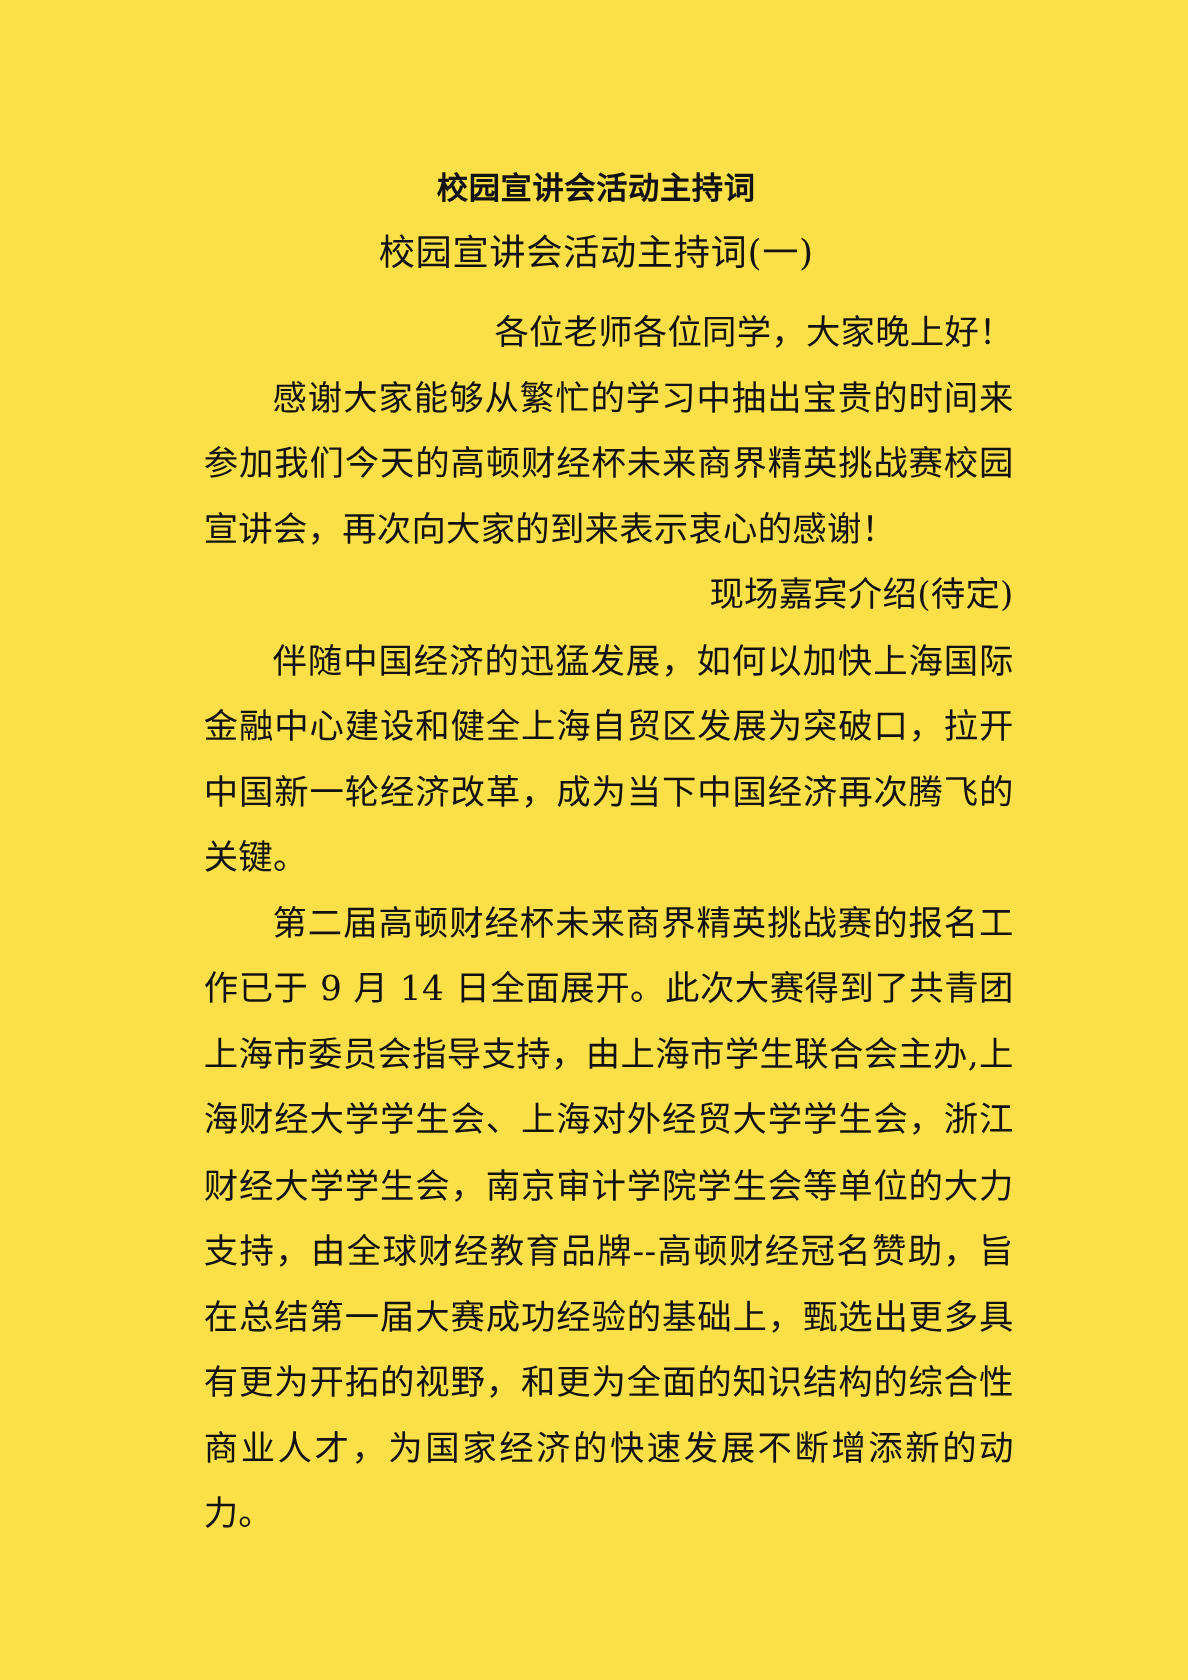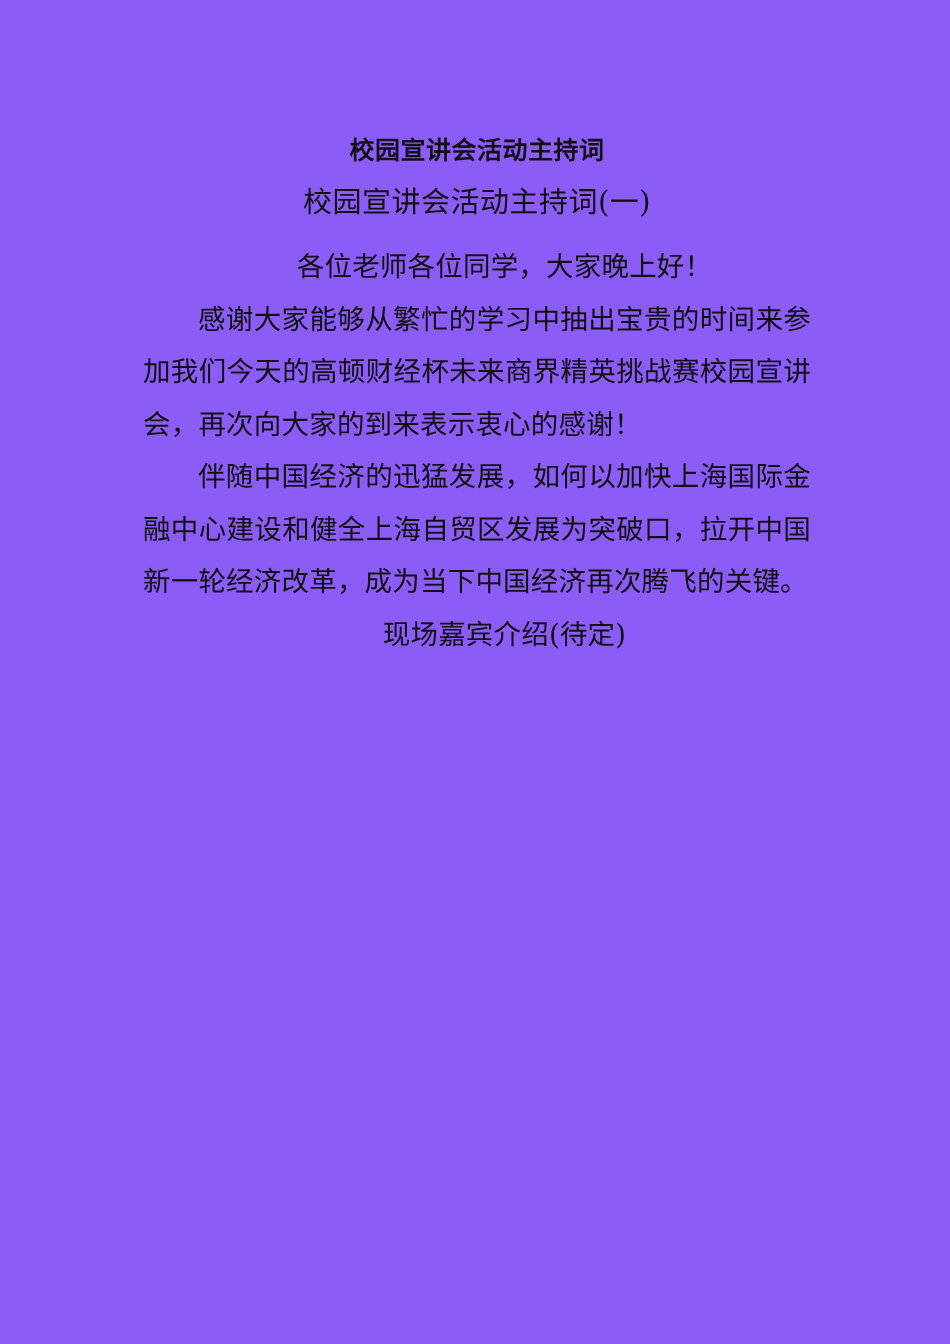--- a/index.html
+++ b/index.html
@@ -13,21 +13,21 @@
     height: 1344px;
     overflow: hidden;
     font-family: "DejaVu Serif", "Liberation Serif", serif;
     color: #111111;
     -webkit-font-smoothing: antialiased;
   }
   .page {
     position: relative;
     width: 950px;
     height: 1344px;
-    background: #8b5cf6;
+    background: #fde047;
     box-sizing: border-box;
   }
   .content {
     position: absolute;
     left: 143px;
     top: 128px;
     width: 668px;
   }
 
   
@@ -57,39 +57,41 @@
     text-align: justify;
     text-justify: inter-ideograph;
     text-indent: 2em;
     margin: 0;
     letter-spacing: 0.2px;
     word-break: break-all;
     font-weight: normal;
   }
   .para + .para {
     margin-top: 0;
+    margin-left: 20px;
   }
   .para.no-justify {
-    text-align: center;
+    text-align: right;
   }
 </style>
 </head>
 <body>
 
 <div class="page">
   <div class="content">
 
     <h1 class="doc-title-1">校园宣讲会活动主持词</h1>
 
     <h2 class="doc-title-2">校园宣讲会活动主持词(一)</h2>
 
     <p class="para no-justify">各位老师各位同学，大家晚上好！</p>
 
     <p class="para">感谢大家能够从繁忙的学习中抽出宝贵的时间来参加我们今天的高顿财经杯未来商界精英挑战赛校园宣讲会，再次向大家的到来表示衷心的感谢！</p>
 
+    <p class="para no-justify">现场嘉宾介绍(待定)</p>
+
     <p class="para">伴随中国经济的迅猛发展，如何以加快上海国际金融中心建设和健全上海自贸区发展为突破口，拉开中国新一轮经济改革，成为当下中国经济再次腾飞的关键。</p>
 
-    <p class="para no-justify">现场嘉宾介绍(待定)</p>
-
+    <p class="para">第二届高顿财经杯未来商界精英挑战赛的报名工作已于 9 月 14 日全面展开。此次大赛得到了共青团上海市委员会指导支持，由上海市学生联合会主办,上海财经大学学生会、上海对外经贸大学学生会，浙江财经大学学生会，南京审计学院学生会等单位的大力支持，由全球财经教育品牌--高顿财经冠名赞助，旨在总结第一届大赛成功经验的基础上，甄选出更多具有更为开拓的视野，和更为全面的知识结构的综合性商业人才，为国家经济的快速发展不断增添新的动力。</p>
 
 
   </div>
 </div>
 
 </body></html>

